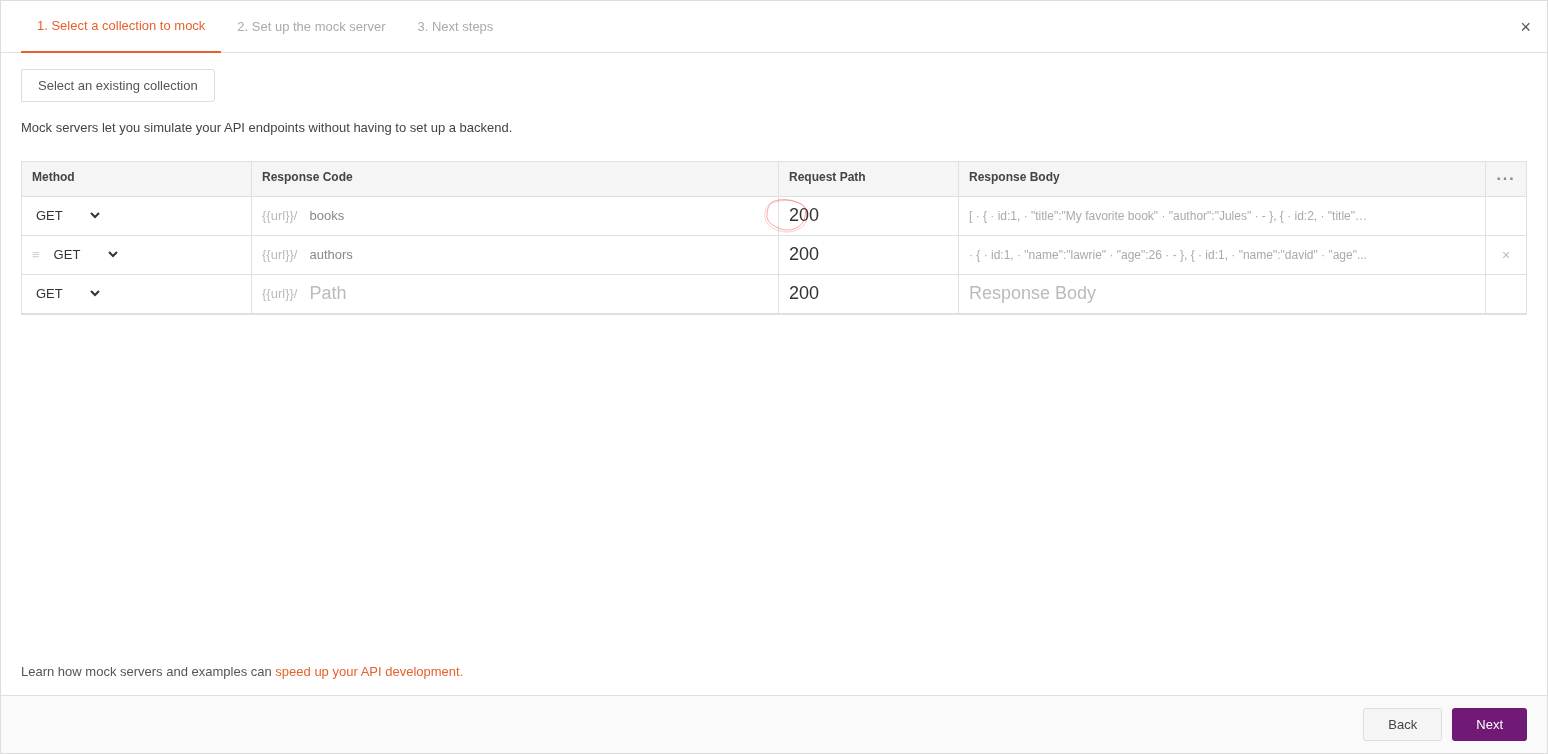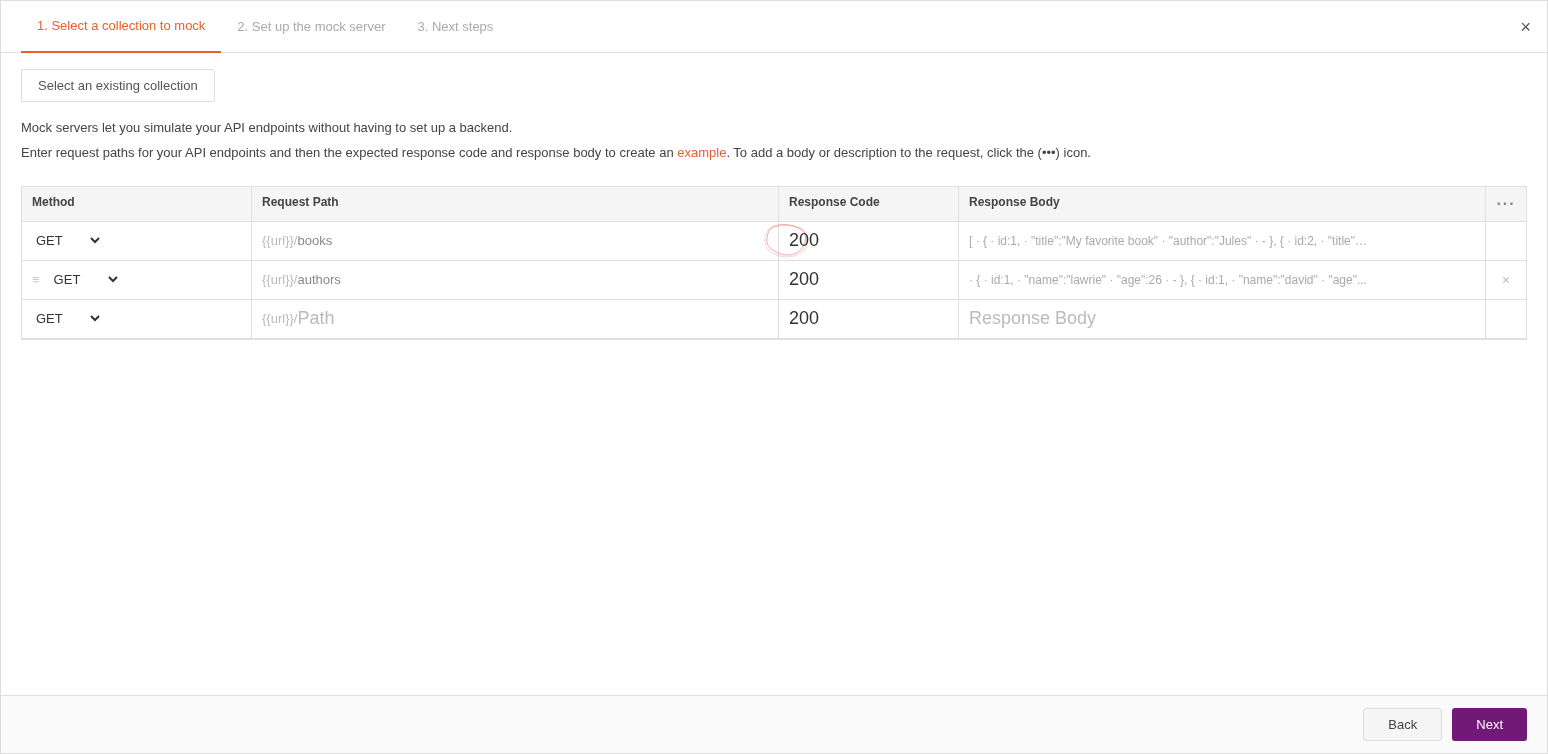--- a/index.html
+++ b/index.html
@@ -32,21 +32,21 @@
     .th { padding: 8px 10px; font-weight: 600; font-size: 12px; color: #444; border-right: 1px solid #e0e0e0; }
     .th:last-child { border-right: none; text-align: center; }
     .table-row { display: grid; grid-template-columns: 230px 1fr 180px 1fr 40px; border-bottom: 1px solid #e0e0e0; align-items: center; position: relative; }
     .table-row:last-child { border-bottom: none; }
     .td { padding: 8px 10px; font-size: 13px; border-right: 1px solid #e0e0e0; display: flex; align-items: center; min-height: 38px; }
     .td:last-child { border-right: none; justify-content: center; }
     .td.method { gap: 6px; }
     .td select { border: none; background: transparent; font-size: 13px; color: #333; cursor: pointer; outline: none; }
     .td input { border: none; background: transparent; font-size: 18px; color: #333; outline: none; width: 100%; }
     .td input::placeholder { color: #bbb; }
-    .td.path-cell { color: #888; gap: 0; }
+    .td.path-cell { color: #888; gap: 12px; }
     .url-prefix { color: #bbb; }
     .path-text { color: #888; }
     .path-input { color: #888; }
     .response-code { color: #333; }
     .response-body-text { color: #aaa; font-size: 12px; white-space: nowrap; overflow: hidden; text-overflow: ellipsis; max-width: 400px; }
     .response-body-placeholder { color: #bbb; }
     .drag-handle { color: #ccc; margin-right: 4px; cursor: grab; }
     .row-delete { color: #bbb; cursor: pointer; font-size: 14px; }
     .more-icon { color: #888; cursor: pointer; font-size: 16px; letter-spacing: 1px; }
 
@@ -78,31 +78,28 @@
     </div>
     <button class="close-btn">×</button>
   </div>
 
   <div class="tabs-row">
     <button class="tab-btn">Select an existing collection</button>
   </div>
 
   <div class="description">
     <p>Mock servers let you simulate your API endpoints without having to set up a backend.</p>
-    <p>
-      <span>Enter request paths for your API endpoints and then the expected response code and response body to create an </span><a href="#" class="link-orange">example</a><span>. To add a body or description to the request, click the (•••) icon.</span>
-    </p>
   </div>
 
   <div class="table-container" style="position:relative;">
 
     <div class="table-header">
       <div class="th">Method</div>
+      <div class="th">Response Code</div>
       <div class="th">Request Path</div>
-      <div class="th">Response Code</div>
       <div class="th">Response Body</div>
       <div class="th">
         <span class="more-icon">···</span>
       </div>
     </div>
 
     <div class="table-row">
       <div class="td method">
         <select><option>GET</option><option>POST</option><option>PUT</option><option>DELETE</option></select>
       </div>
@@ -160,19 +157,22 @@
 
       <path d="M770,195 Q830,175 890,200 Q940,215 930,260 Q925,310 880,330 Q830,350 780,320 Q730,295 740,250 Q745,210 770,195 Z" fill="none" stroke="#e00" stroke-width="2" opacity="0.85"></path>
 
       <path d="M775,200 Q850,178 900,205 Q950,225 938,280 Q930,325 875,342 Q820,358 768,328 Q720,300 730,248 Q736,205 775,200" fill="none" stroke="#c00" stroke-width="1.5" opacity="0.6"></path>
     </svg>
 
   </div>
 
   <div class="spacer"></div>
 
+  <div class="bottom-learn">
+    <span>Learn how mock servers and examples can </span><a href="#" class="link-orange">speed up your API development.</a>
+  </div>
 
   <div class="footer">
     <button class="btn-back">Back</button>
     <button class="btn-next">Next</button>
   </div>
 
 </div>
 
 </body></html>

